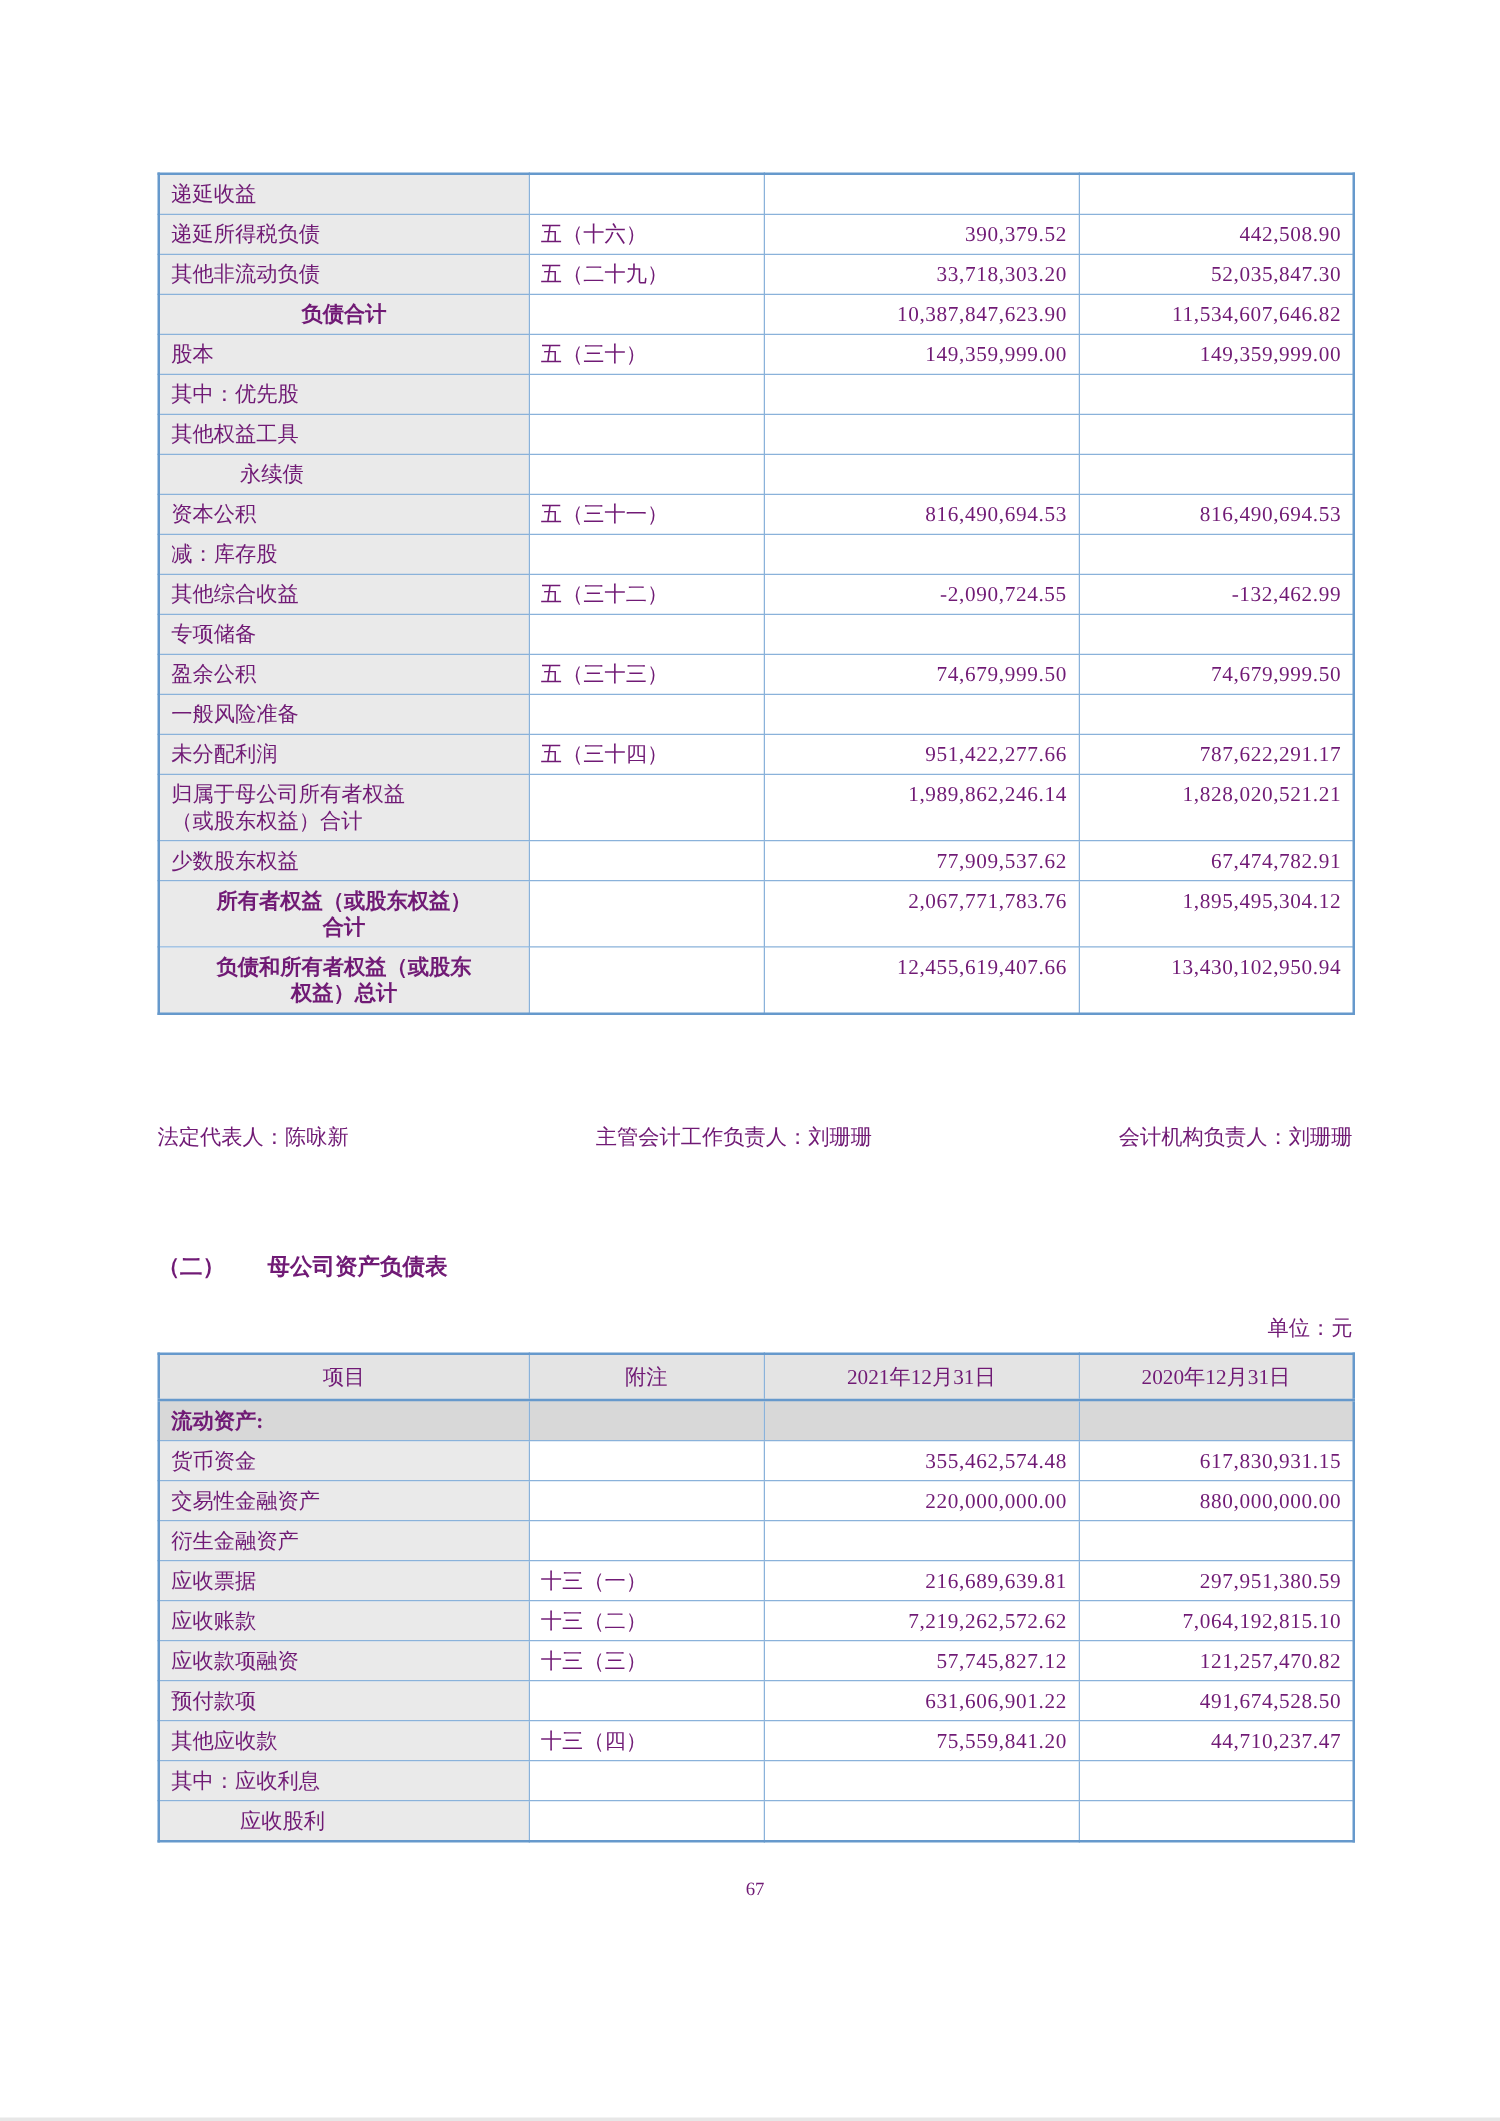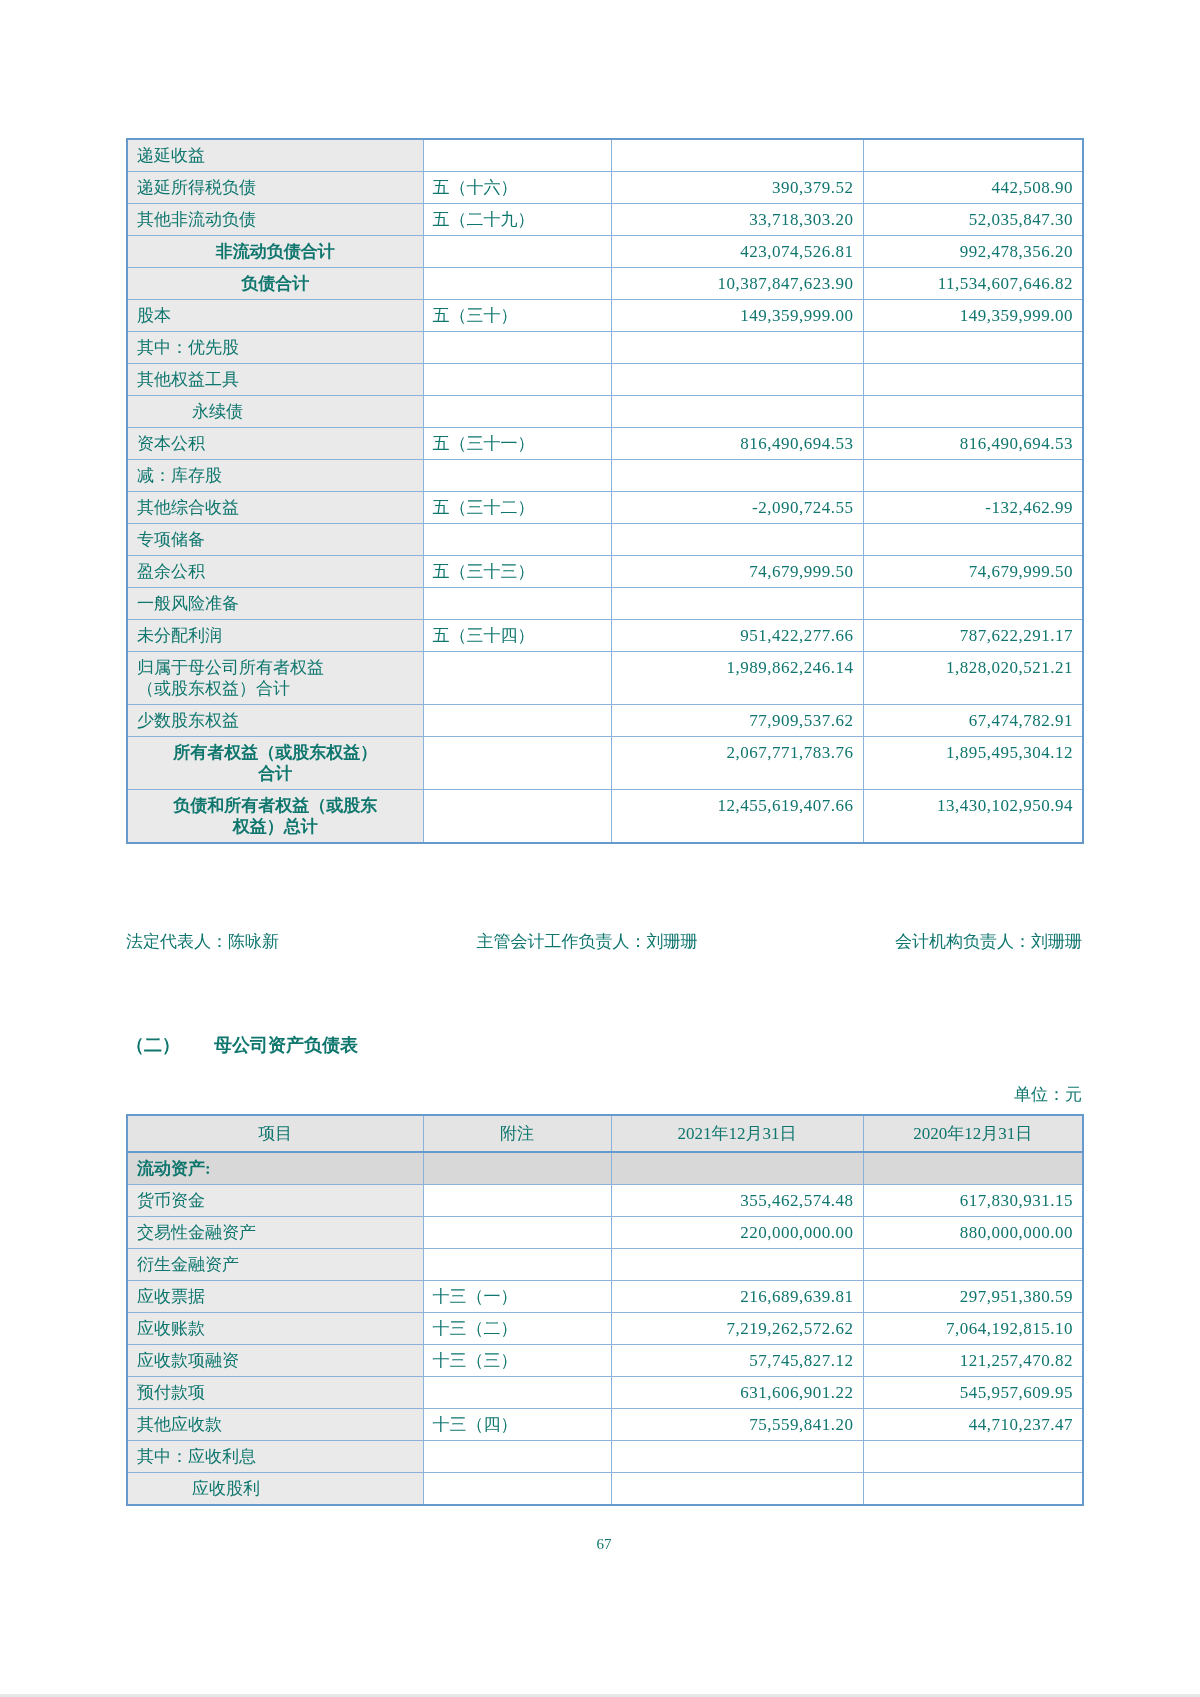--- a/index.html
+++ b/index.html
@@ -4,21 +4,21 @@
 <style>
   html, body { margin:0; padding:0; }
   body { background:#ffffff; }
 
   .page {
     position:relative;
     width:1200px; height:1697px;
     background:#ffffff;
     overflow:hidden;
     font-family:"Liberation Serif","DejaVu Serif",serif;
-    color:#0f766e;
+    color:#701a75;
   }
   .content { position:absolute; left:126px; top:0; width:956px; }
 
   table.fin {
     width:100%;
     border-collapse:collapse;
     table-layout:fixed;
     border:2px solid var(--border-outer,#6699cc);
   }
   table.fin th, table.fin td {
@@ -93,26 +93,20 @@
             <td class="c-num">390,379.52</td>
             <td class="c-num">442,508.90</td>
           </tr>
           <tr>
             <td class="c-item">其他非流动负债</td>
             <td class="c-note">五（二十九）</td>
             <td class="c-num">33,718,303.20</td>
             <td class="c-num">52,035,847.30</td>
           </tr>
           <tr class="total">
-            <td class="c-item">非流动负债合计</td>
-            <td class="c-note"></td>
-            <td class="c-num">423,074,526.81</td>
-            <td class="c-num">992,478,356.20</td>
-          </tr>
-          <tr class="total">
             <td class="c-item">负债合计</td>
             <td class="c-note"></td>
             <td class="c-num">10,387,847,623.90</td>
             <td class="c-num">11,534,607,646.82</td>
           </tr>
           <tr>
             <td class="c-item">股本</td>
             <td class="c-note">五（三十）</td>
             <td class="c-num">149,359,999.00</td>
             <td class="c-num">149,359,999.00</td>
@@ -274,21 +268,21 @@
           <tr>
             <td class="c-item">应收款项融资</td>
             <td class="c-note">十三（三）</td>
             <td class="c-num">57,745,827.12</td>
             <td class="c-num">121,257,470.82</td>
           </tr>
           <tr>
             <td class="c-item">预付款项</td>
             <td class="c-note"></td>
             <td class="c-num">631,606,901.22</td>
-            <td class="c-num">545,957,609.95</td>
+            <td class="c-num">491,674,528.50</td>
           </tr>
           <tr>
             <td class="c-item">其他应收款</td>
             <td class="c-note">十三（四）</td>
             <td class="c-num">75,559,841.20</td>
             <td class="c-num">44,710,237.47</td>
           </tr>
           <tr>
             <td class="c-item">其中：应收利息</td>
             <td class="c-note"></td>

